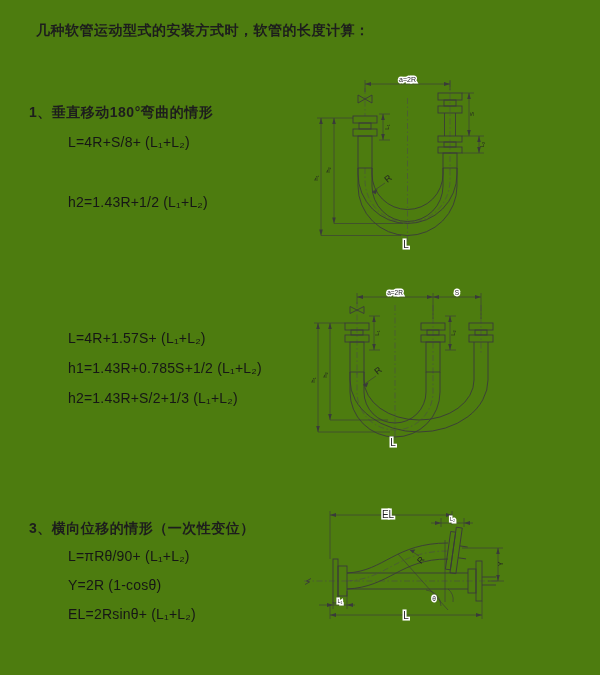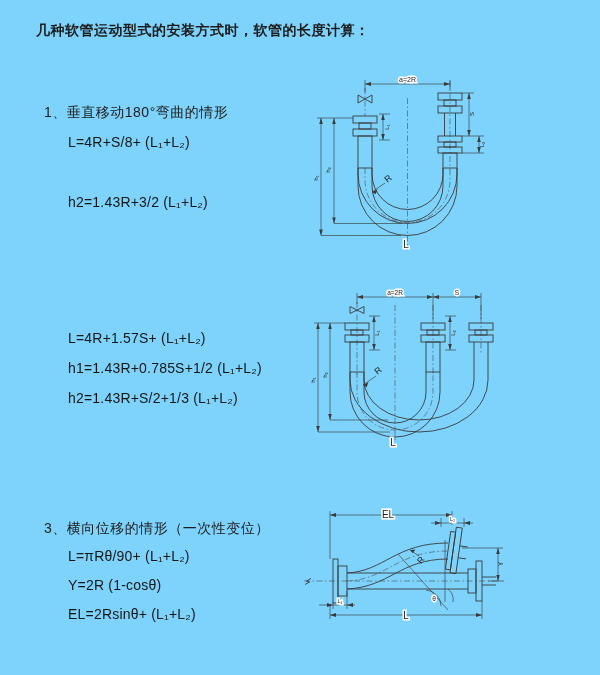--- a/index.html
+++ b/index.html
@@ -1,18 +1,18 @@
 <!DOCTYPE html>
 <html><head>
 <meta charset="utf-8">
 <style>
   html,body{margin:0;padding:0;background:#e9e9e9;font-family:"Liberation Sans","DejaVu Sans",sans-serif;}
-  .page{position:relative;width:600px;height:675px;background:#7dd3fc;overflow:hidden;color:#1d1d1d;margin:0 auto;}
+  .page{position:relative;width:600px;height:675px;background:#4d7c0f;overflow:hidden;color:#1d1d1d;margin:0 auto;}
   .title{position:absolute;left:36px;top:22px;font-size:14px;font-weight:700;letter-spacing:.5px;white-space:nowrap;}
-  .heading{position:absolute;left:44px;font-size:14px;font-weight:400;letter-spacing:.5px;white-space:nowrap;}
+  .heading{position:absolute;left:29px;font-size:14px;font-weight:700;letter-spacing:.5px;white-space:nowrap;}
   .formula{position:absolute;left:68px;font-size:14px;letter-spacing:.2px;white-space:nowrap;color:#161616;}
   svg{position:absolute;overflow:visible;}
   svg text{fill:#222;font-family:"Liberation Sans","DejaVu Sans",sans-serif;}
   .ln{stroke:#3a3a3a;stroke-width:.9;fill:none;}
   .dim{stroke:#3a3a3a;stroke-width:.65;fill:none;}
   .cl{stroke:#4a4a4a;stroke-width:.6;fill:none;stroke-dasharray:6 2.5 1.5 2.5;}
   .ar{fill:#3a3a3a;stroke:none;}
   .hal{stroke:#fff;stroke-width:3px;paint-order:stroke;fill:#222;}
 </style>
 </head>
@@ -25,21 +25,21 @@
     </pattern>
   </defs>
 </svg>
 
 <div class="page">
 
   <div class="title">几种软管运动型式的安装方式时，软管的长度计算：</div>
 
   <div class="heading" style="top:104px">1、垂直移动180°弯曲的情形</div>
   <div class="formula" style="top:134px">L=4R+S/8+ (L₁+L₂)</div>
-  <div class="formula" style="top:194px">h2=1.43R+3/2 (L₁+L₂)</div>
+  <div class="formula" style="top:194px">h2=1.43R+1/2 (L₁+L₂)</div>
 
   <div class="formula" style="top:330px">L=4R+1.57S+ (L₁+L₂)</div>
   <div class="formula" style="top:360px">h1=1.43R+0.785S+1/2 (L₁+L₂)</div>
   <div class="formula" style="top:390px">h2=1.43R+S/2+1/3 (L₁+L₂)</div>
 
   <div class="heading" style="top:520px">3、横向位移的情形（一次性变位）</div>
   <div class="formula" style="top:548px">L=πRθ/90+ (L₁+L₂)</div>
   <div class="formula" style="top:577px">Y=2R (1-cosθ)</div>
   <div class="formula" style="top:606px">EL=2Rsinθ+ (L₁+L₂)</div>
 

